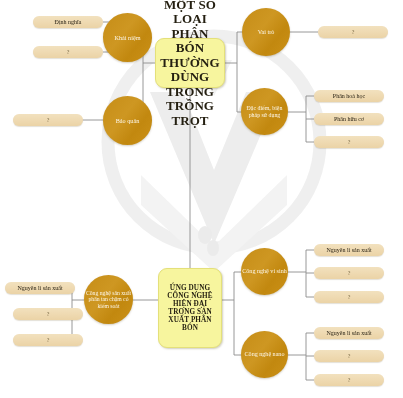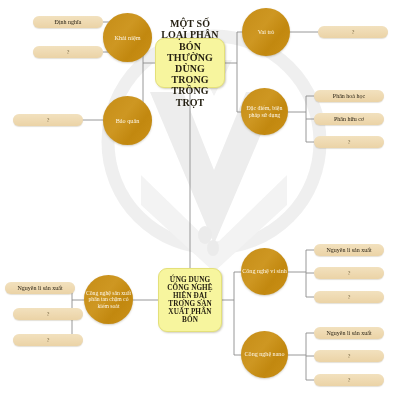--- a/index.html
+++ b/index.html
@@ -143,21 +143,21 @@
       <line x1="306" y1="273" x2="314" y2="273"></line>
 
       <line x1="288" y1="355" x2="306" y2="355"></line>
       <line x1="306" y1="333" x2="306" y2="380"></line>
       <line x1="306" y1="333" x2="314" y2="333"></line>
       <line x1="306" y1="380" x2="314" y2="380"></line>
       <line x1="306" y1="356" x2="314" y2="356"></line>
     </g>
   </svg>
 
-  <div class="node core" style="left:155px; top:38px; width:70px; height:50px; font-size:10px;">MỘT SỐ LOẠI PHÂN BÓN THƯỜNG DÙNG TRONG TRỒNG TRỌT</div>
+  <div class="node core" style="left:155px; top:38px; width:70px; height:50px; font-size:13px;">MỘT SỐ LOẠI PHÂN BÓN THƯỜNG DÙNG TRONG TRỒNG TRỌT</div>
 
   <div class="node circle" style="left:103px; top:13px; width:49px; height:49px; font-size:6.2px;">Khái niệm</div>
 
   <div class="node circle" style="left:103px; top:96px; width:49px; height:49px; font-size:6.2px;">Bảo quản</div>
 
   <div class="node circle" style="left:242px; top:8px; width:48px; height:48px; font-size:6.2px;">Vai trò</div>
 
   <div class="node circle" style="left:241px; top:88px; width:47px; height:47px; font-size:5.9px;">Đặc điểm, biện pháp sử dụng</div>
 
   <div class="node pill" style="left:33px; top:16px; width:70px; height:12px; font-size:6px;">Định nghĩa</div>
@@ -167,21 +167,21 @@
   <div class="node pill qmark" style="left:13px; top:114px; width:70px; height:12px; font-size:6px;">?</div>
 
   <div class="node pill qmark" style="left:318px; top:26px; width:70px; height:12px; font-size:6px;">?</div>
 
   <div class="node pill" style="left:314px; top:90px; width:70px; height:12px; font-size:6px;">Phân hoá học</div>
 
   <div class="node pill" style="left:314px; top:113px; width:70px; height:12px; font-size:6px;">Phân hữu cơ</div>
 
   <div class="node pill qmark" style="left:314px; top:136px; width:70px; height:12px; font-size:6px;">?</div>
 
-  <div class="node core" style="left:158px; top:268px; width:64px; height:64px; font-size:7.2px;">ỨNG DỤNG CÔNG NGHỆ HIỆN ĐẠI TRONG SẢN XUẤT PHÂN BÓN</div>
+  <div class="node core" style="left:158px; top:268px; width:64px; height:80px; font-size:7.2px;">ỨNG DỤNG CÔNG NGHỆ HIỆN ĐẠI TRONG SẢN XUẤT PHÂN BÓN</div>
 
   <div class="node circle" style="left:84px; top:275px; width:49px; height:49px; font-size:5.7px;">Công nghệ sản xuất phân tan chậm có kiểm soát</div>
 
   <div class="node circle" style="left:241px; top:248px; width:47px; height:47px; font-size:6.1px;">Công nghệ vi sinh</div>
 
   <div class="node circle" style="left:241px; top:331px; width:47px; height:47px; font-size:6.1px;">Công nghệ nano</div>
 
   <div class="node pill" style="left:5px; top:282px; width:70px; height:12px; font-size:6px;">Nguyên lí sản xuất</div>
 
   <div class="node pill qmark" style="left:13px; top:308px; width:70px; height:12px; font-size:6px;">?</div>

